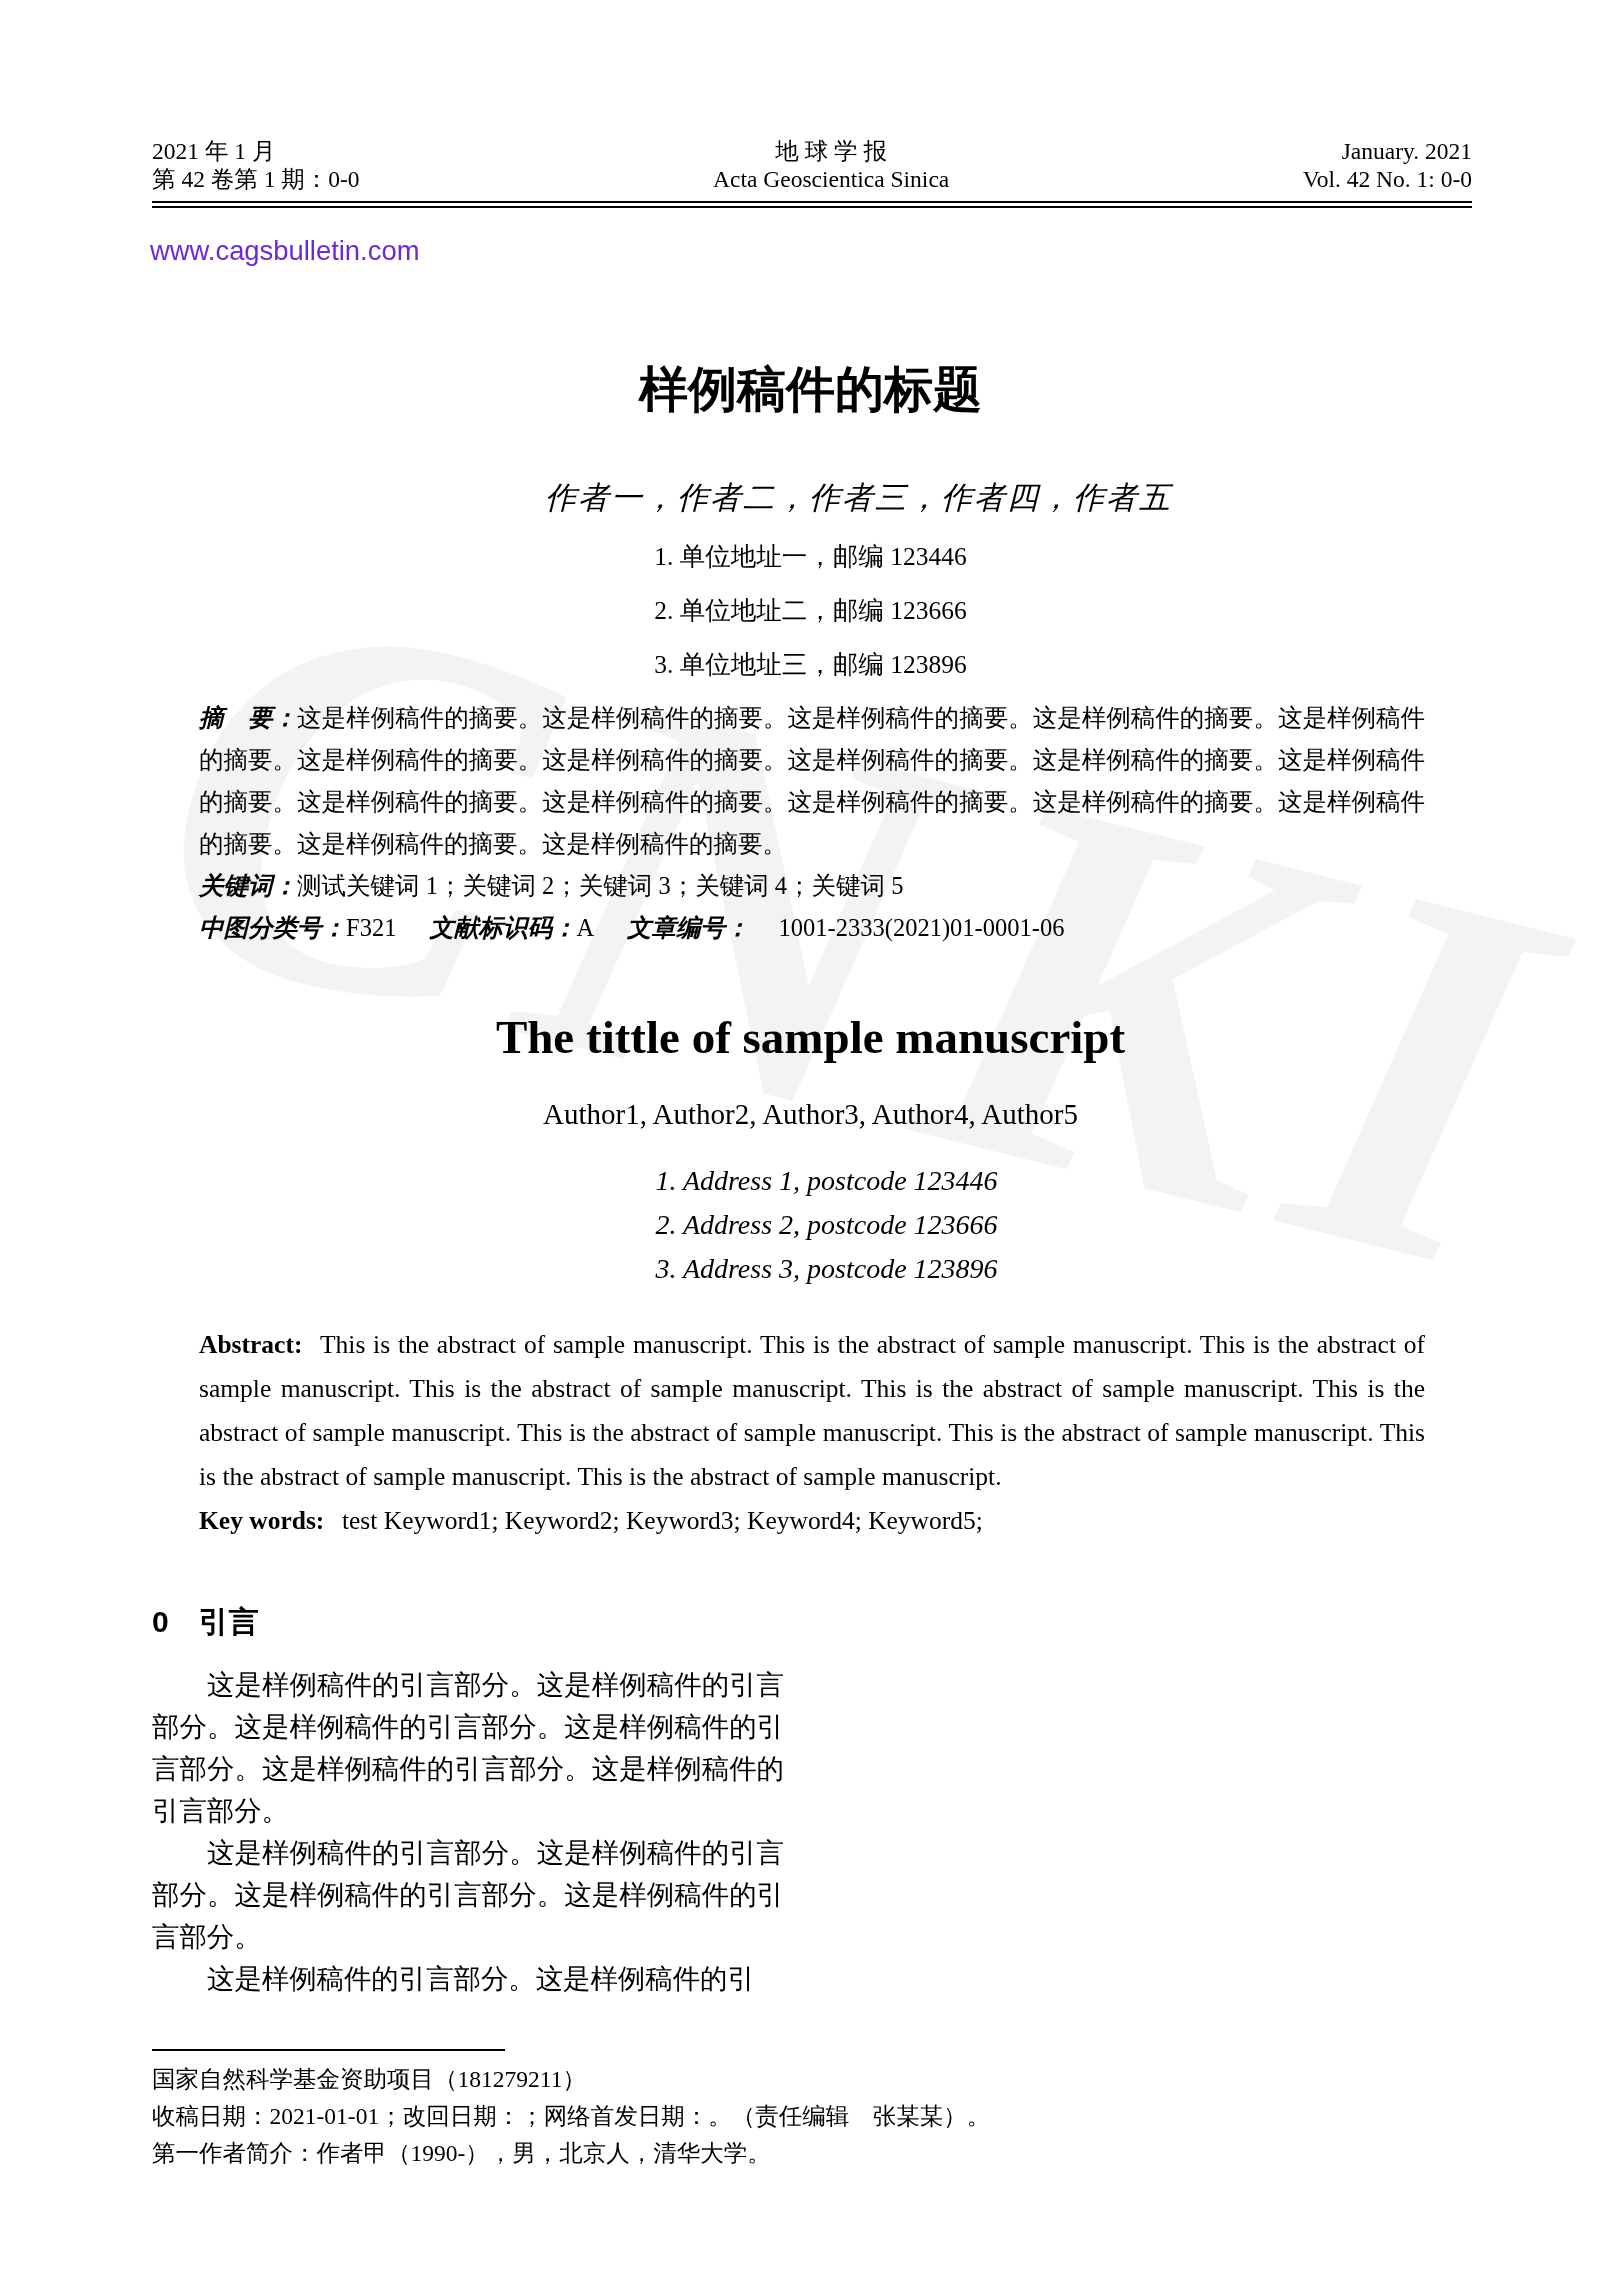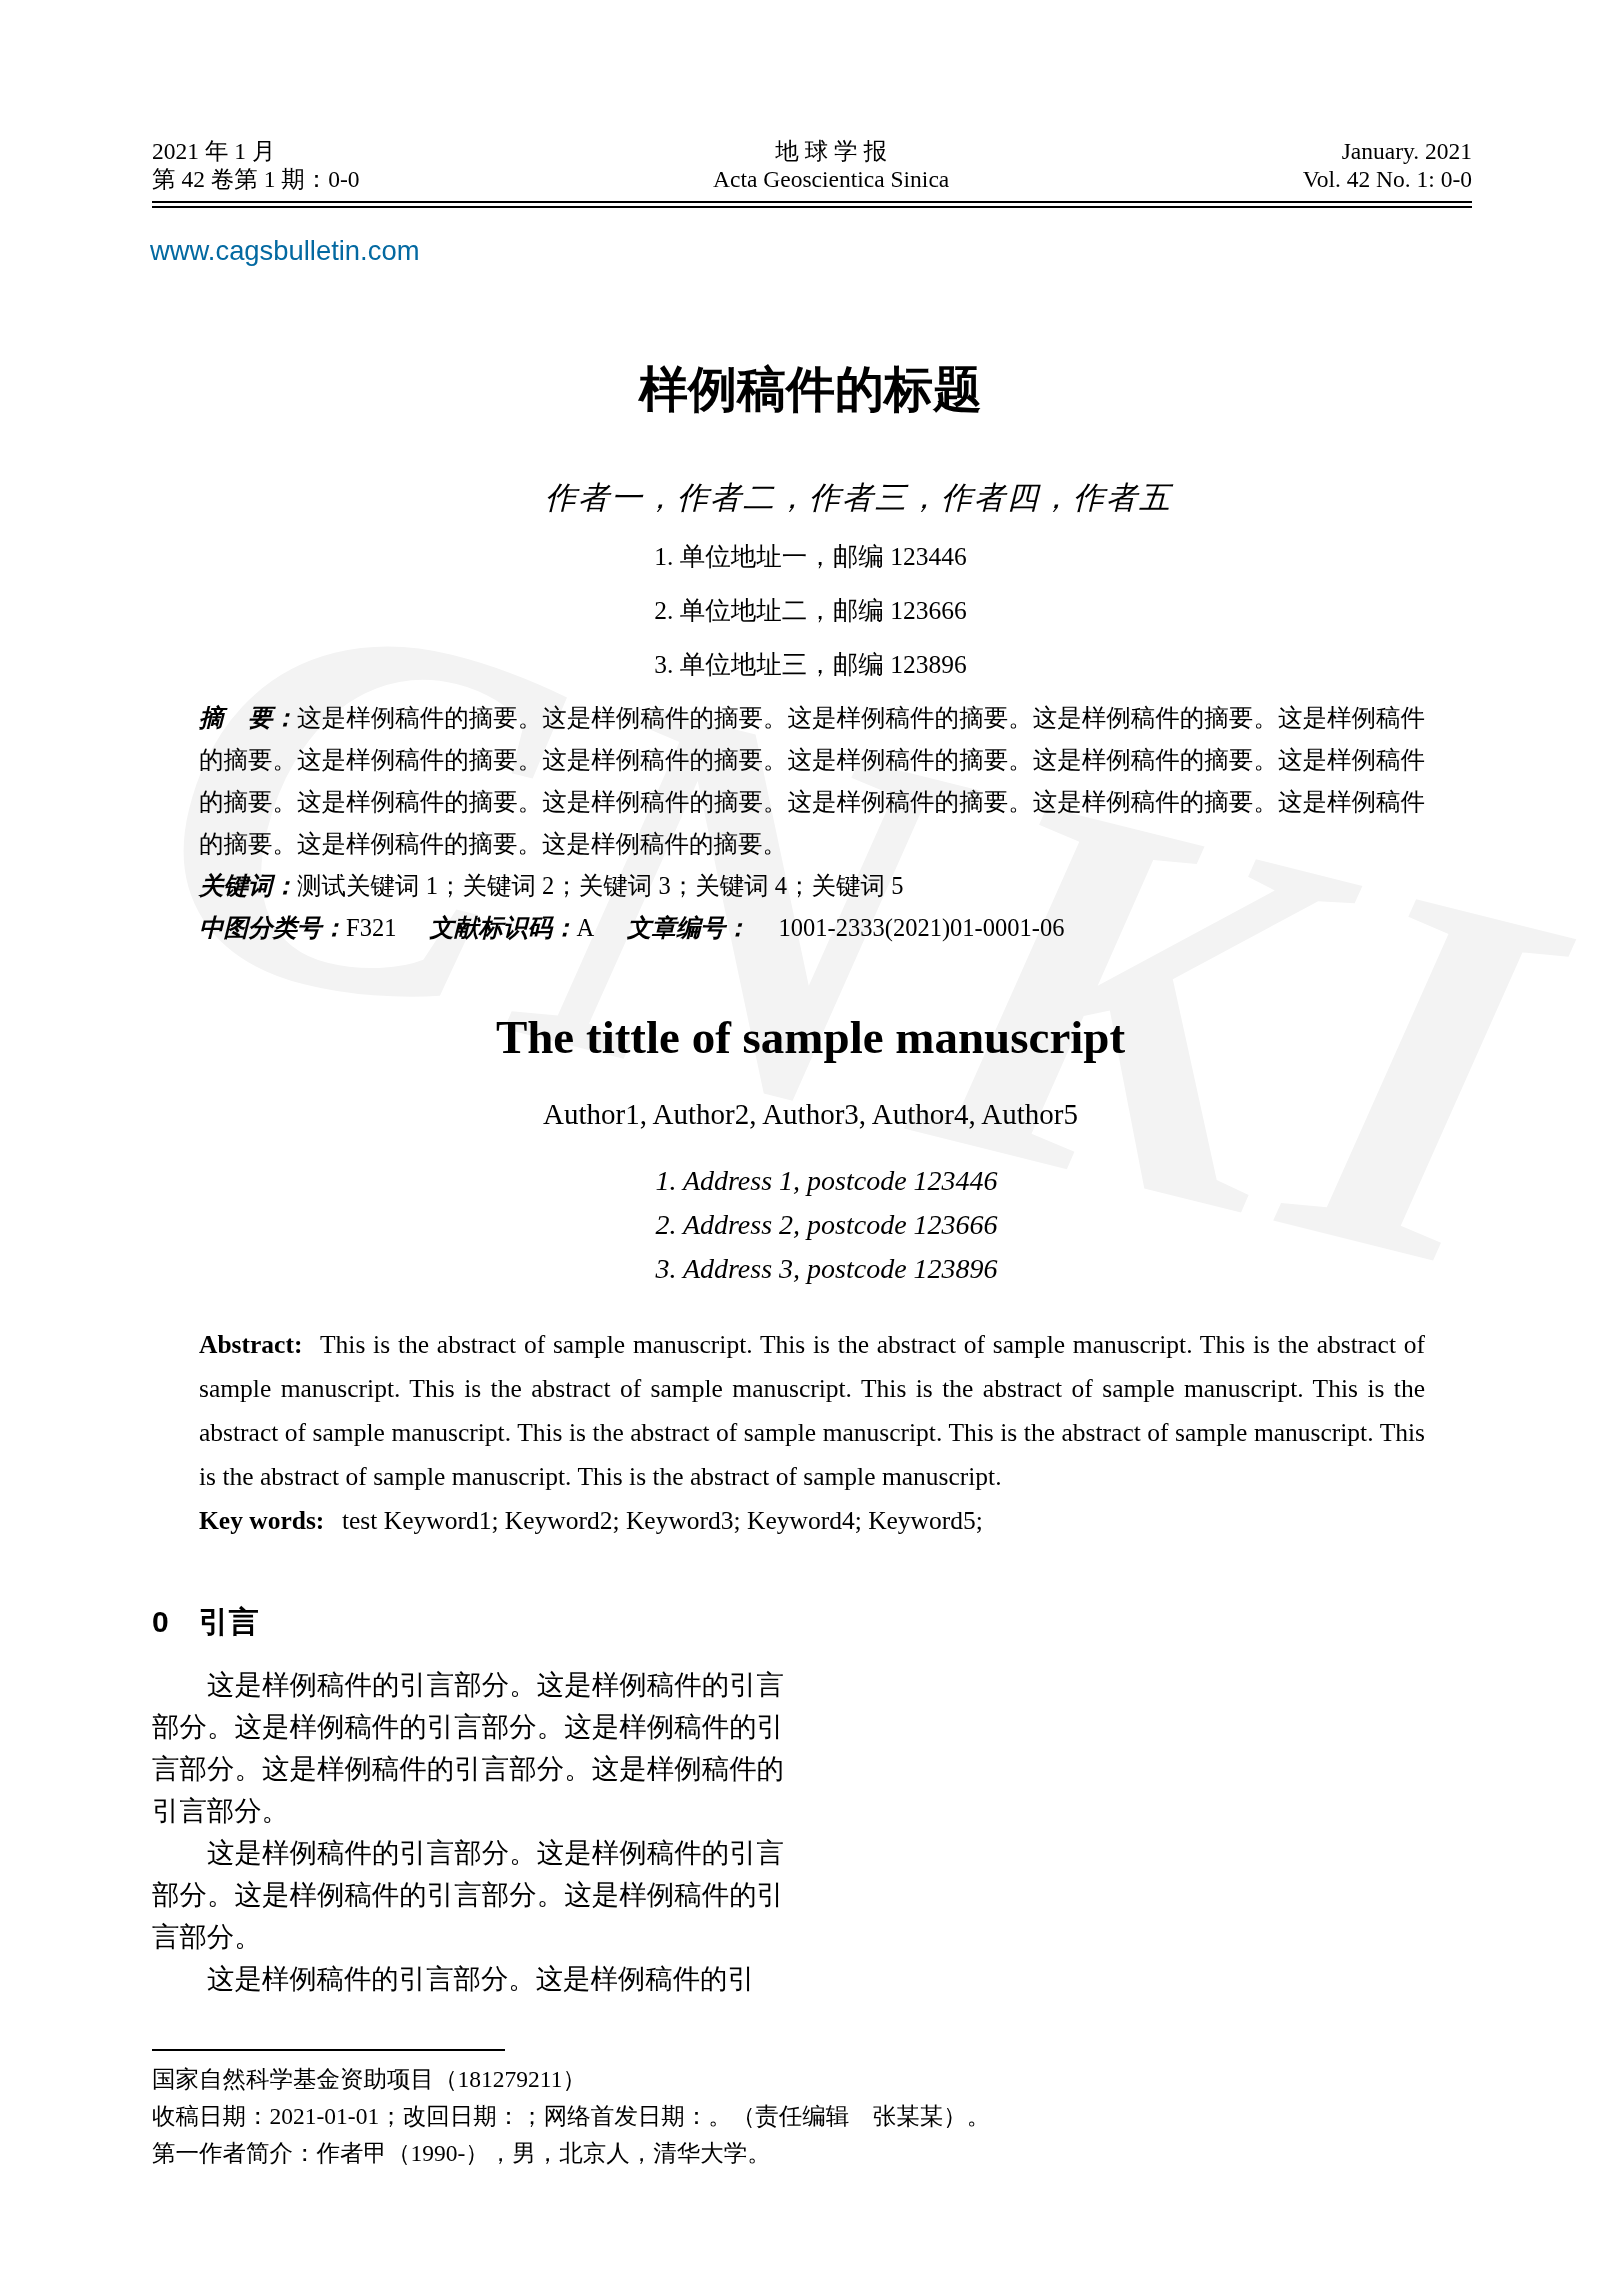--- a/index.html
+++ b/index.html
@@ -26,21 +26,21 @@
        font-size:23.5px;line-height:28px;}
   .hdr .hcol{white-space:nowrap;}
   .hdr .hcenter{text-align:center;}
   .hdr .hright{text-align:right;}
 
   .rule2{position:absolute;top:201px;left:152px;width:1320px;height:2.9px;z-index:1;
          border-top:2.9px solid #000;border-bottom:2.9px solid #000;}
 
   .website{position:absolute;top:235px;left:150px;z-index:1;
            font-family:"Liberation Sans","DejaVu Sans",sans-serif;
-           font-size:27.4px;color:#0369a1;}
+           font-size:27.4px;color:#6d28d9;}
 
   .cn-title{position:absolute;top:357px;left:0;width:100%;z-index:1;
             text-align:center;font-weight:bold;font-size:49px;}
   .cn-authors{position:absolute;top:477px;left:0;width:100%;z-index:1;
               text-align:center;font-size:31px;font-style:italic;letter-spacing:2px;padding-left:48px;}
   .cn-affils{position:absolute;top:530px;left:0;width:100%;z-index:1;
              text-align:center;font-size:25.5px;line-height:54px;}
 
   .cn-meta{position:absolute;top:697px;left:199px;width:1226px;z-index:1;
            font-size:24.5px;line-height:42px;text-align:justify;}

